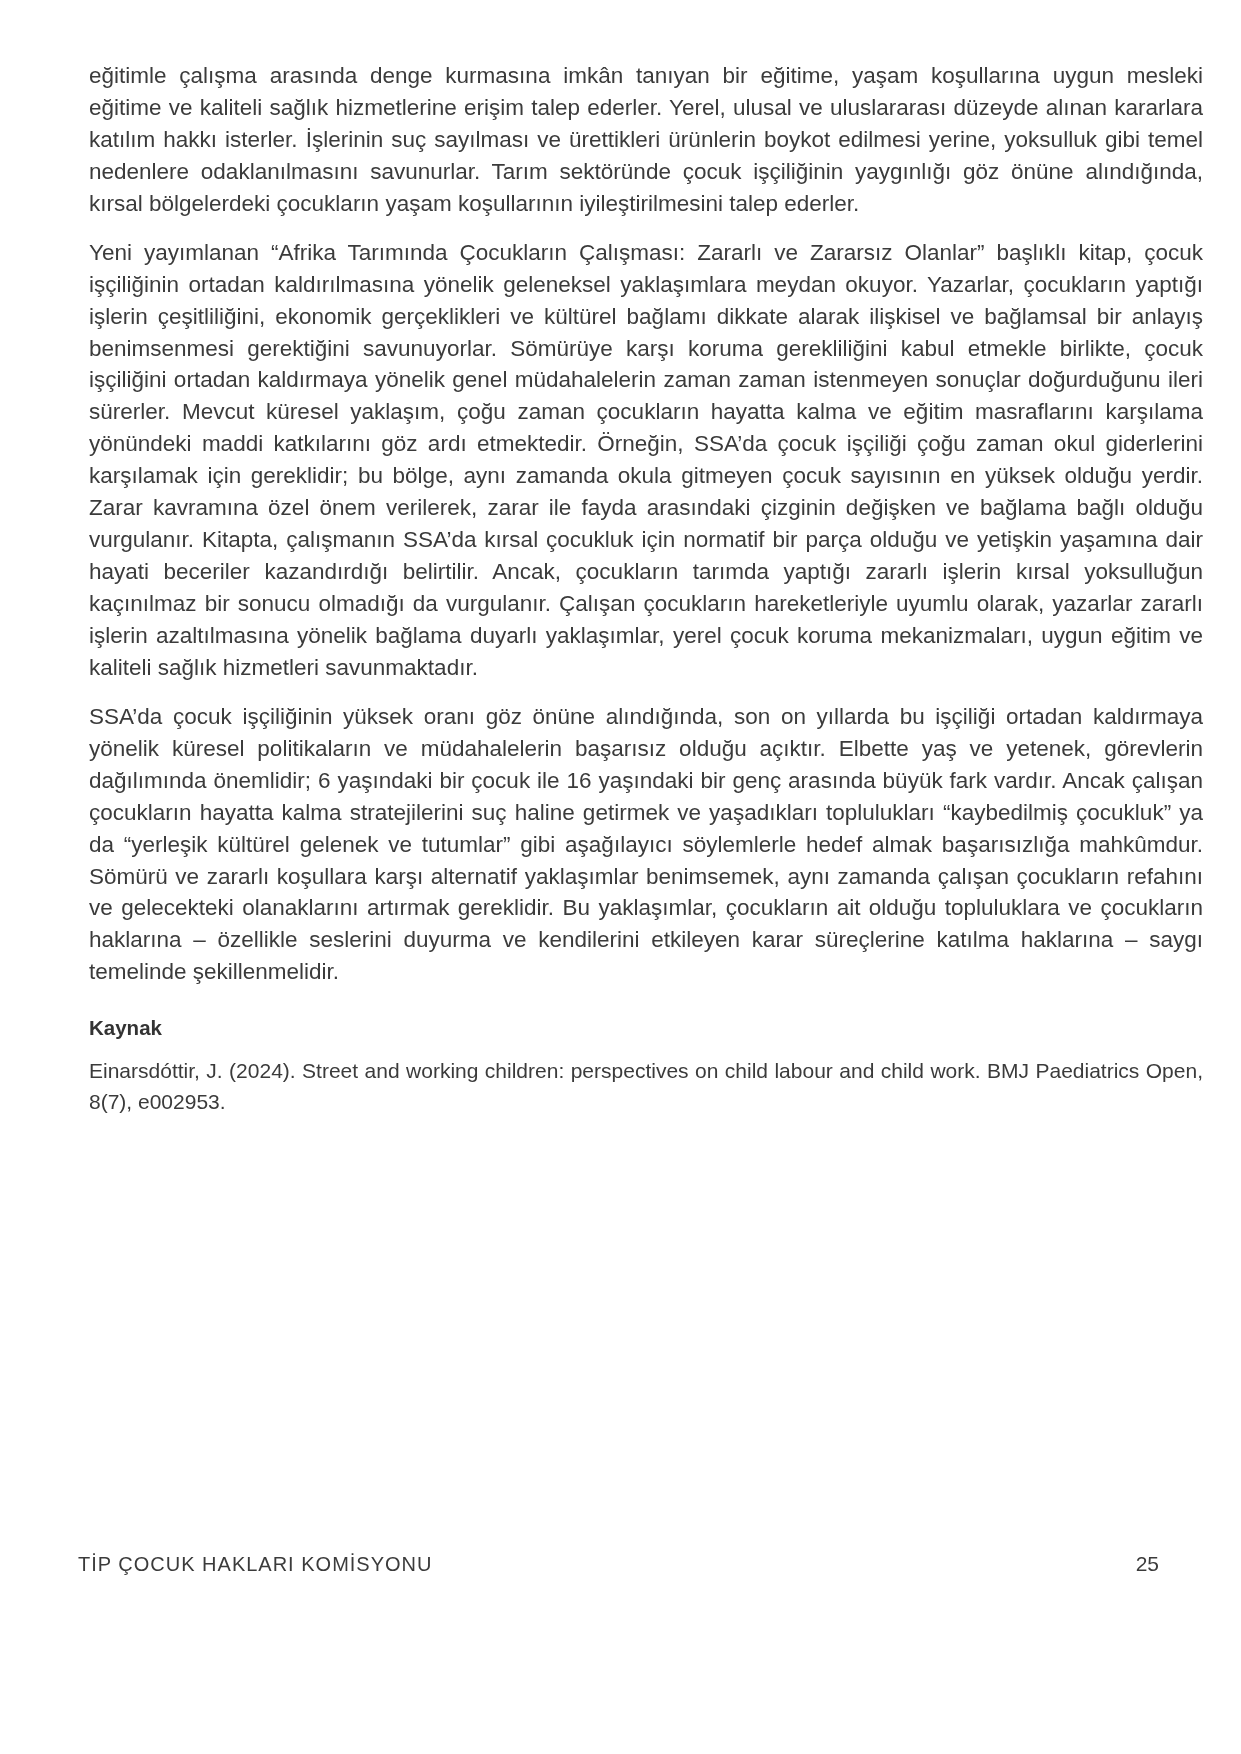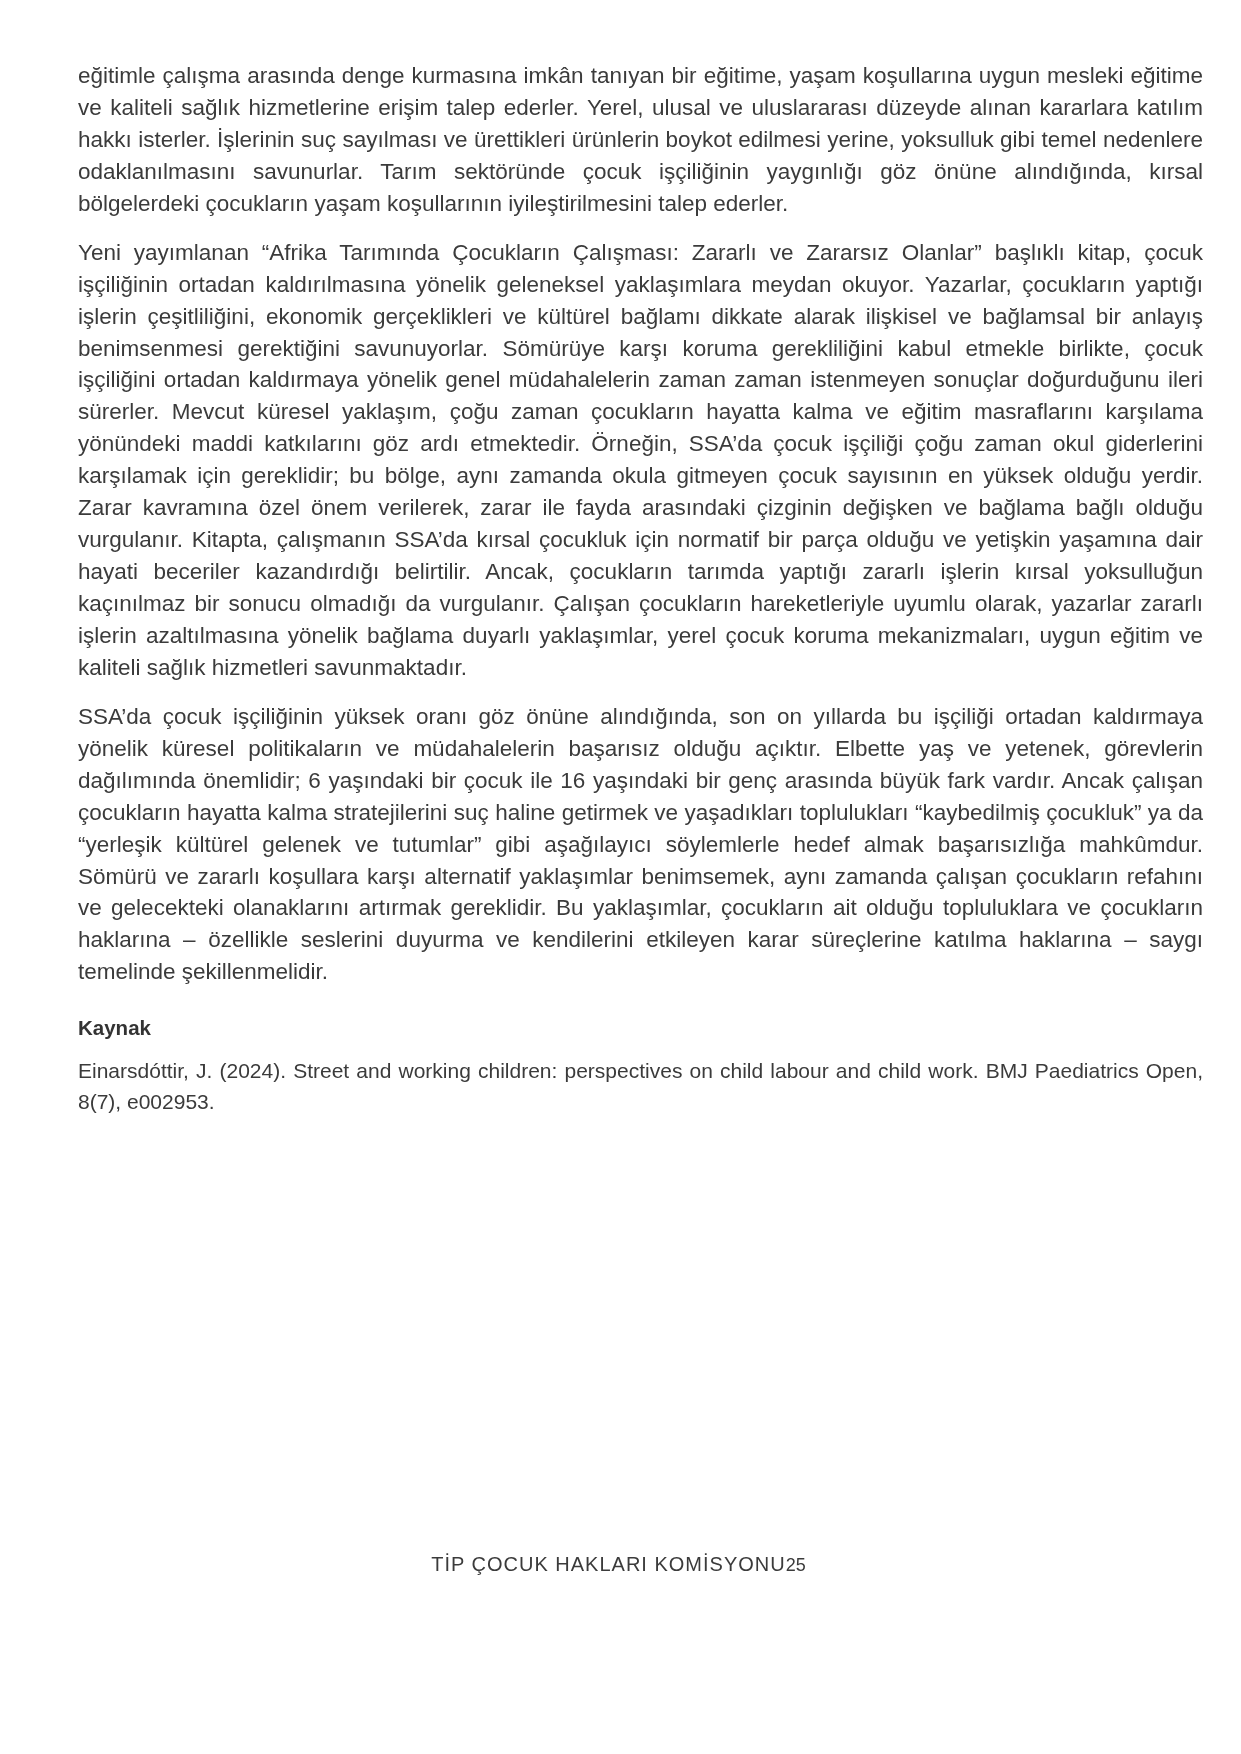--- a/index.html
+++ b/index.html
@@ -13,20 +13,21 @@
   }
   .page {
     width: 1241px;
     height: 1754px;
     background: #ffffff;
     position: relative;
     overflow: hidden;
   }
   .content {
     padding: 60px 38px 0 78px;
+    margin-left: 11px;
   }
   .para {
     font-size: 22.5px;
     line-height: 1.42;
     text-align: justify;
     color: #3b3b3b;
     margin-bottom: 17px;
   }
   .source-heading {
     font-size: 20.5px;
@@ -40,32 +41,32 @@
     line-height: 1.45;
     text-align: justify;
     color: #3b3b3b;
   }
   .page-footer {
     position: absolute;
     left: 78px;
     right: 82px;
     bottom: 178px;
     display: flex;
-    justify-content: center;
+    justify-content: space-between;
     align-items: baseline;
   }
   .footer-org {
     font-size: 20px;
     letter-spacing: 1px;
     color: #3b3b3b;
     font-weight: 500;
     text-transform: uppercase;
   }
   .footer-page {
-    font-size: 18px;
+    font-size: 21px;
     color: #3b3b3b;
   }
 </style>
 </head>
 <body>
 
 <div class="page">
   <main class="content">
     <p class="para">eğitimle çalışma arasında denge kurmasına imkân tanıyan bir eğitime, yaşam koşullarına uygun mesleki eğitime ve kaliteli sağlık hizmetlerine erişim talep ederler. Yerel, ulusal ve uluslararası düzeyde alınan kararlara katılım hakkı isterler. İşlerinin suç sayılması ve ürettikleri ürünlerin boykot edilmesi yerine, yoksulluk gibi temel nedenlere odaklanılmasını savunurlar. Tarım sektöründe çocuk işçiliğinin yaygınlığı göz önüne alındığında, kırsal bölgelerdeki çocukların yaşam koşullarının iyileştirilmesini talep ederler.</p>
     <p class="para">Yeni yayımlanan “Afrika Tarımında Çocukların Çalışması: Zararlı ve Zararsız Olanlar” başlıklı kitap, çocuk işçiliğinin ortadan kaldırılmasına yönelik geleneksel yaklaşımlara meydan okuyor. Yazarlar, çocukların yaptığı işlerin çeşitliliğini, ekonomik gerçeklikleri ve kültürel bağlamı dikkate alarak ilişkisel ve bağlamsal bir anlayış benimsenmesi gerektiğini savunuyorlar. Sömürüye karşı koruma gerekliliğini kabul etmekle birlikte, çocuk işçiliğini ortadan kaldırmaya yönelik genel müdahalelerin zaman zaman istenmeyen sonuçlar doğurduğunu ileri sürerler. Mevcut küresel yaklaşım, çoğu zaman çocukların hayatta kalma ve eğitim masraflarını karşılama yönündeki maddi katkılarını göz ardı etmektedir. Örneğin, SSA’da çocuk işçiliği çoğu zaman okul giderlerini karşılamak için gereklidir; bu bölge, aynı zamanda okula gitmeyen çocuk sayısının en yüksek olduğu yerdir. Zarar kavramına özel önem verilerek, zarar ile fayda arasındaki çizginin değişken ve bağlama bağlı olduğu vurgulanır. Kitapta, çalışmanın SSA’da kırsal çocukluk için normatif bir parça olduğu ve yetişkin yaşamına dair hayati beceriler kazandırdığı belirtilir. Ancak, çocukların tarımda yaptığı zararlı işlerin kırsal yoksulluğun kaçınılmaz bir sonucu olmadığı da vurgulanır. Çalışan çocukların hareketleriyle uyumlu olarak, yazarlar zararlı işlerin azaltılmasına yönelik bağlama duyarlı yaklaşımlar, yerel çocuk koruma mekanizmaları, uygun eğitim ve kaliteli sağlık hizmetleri savunmaktadır.</p>

